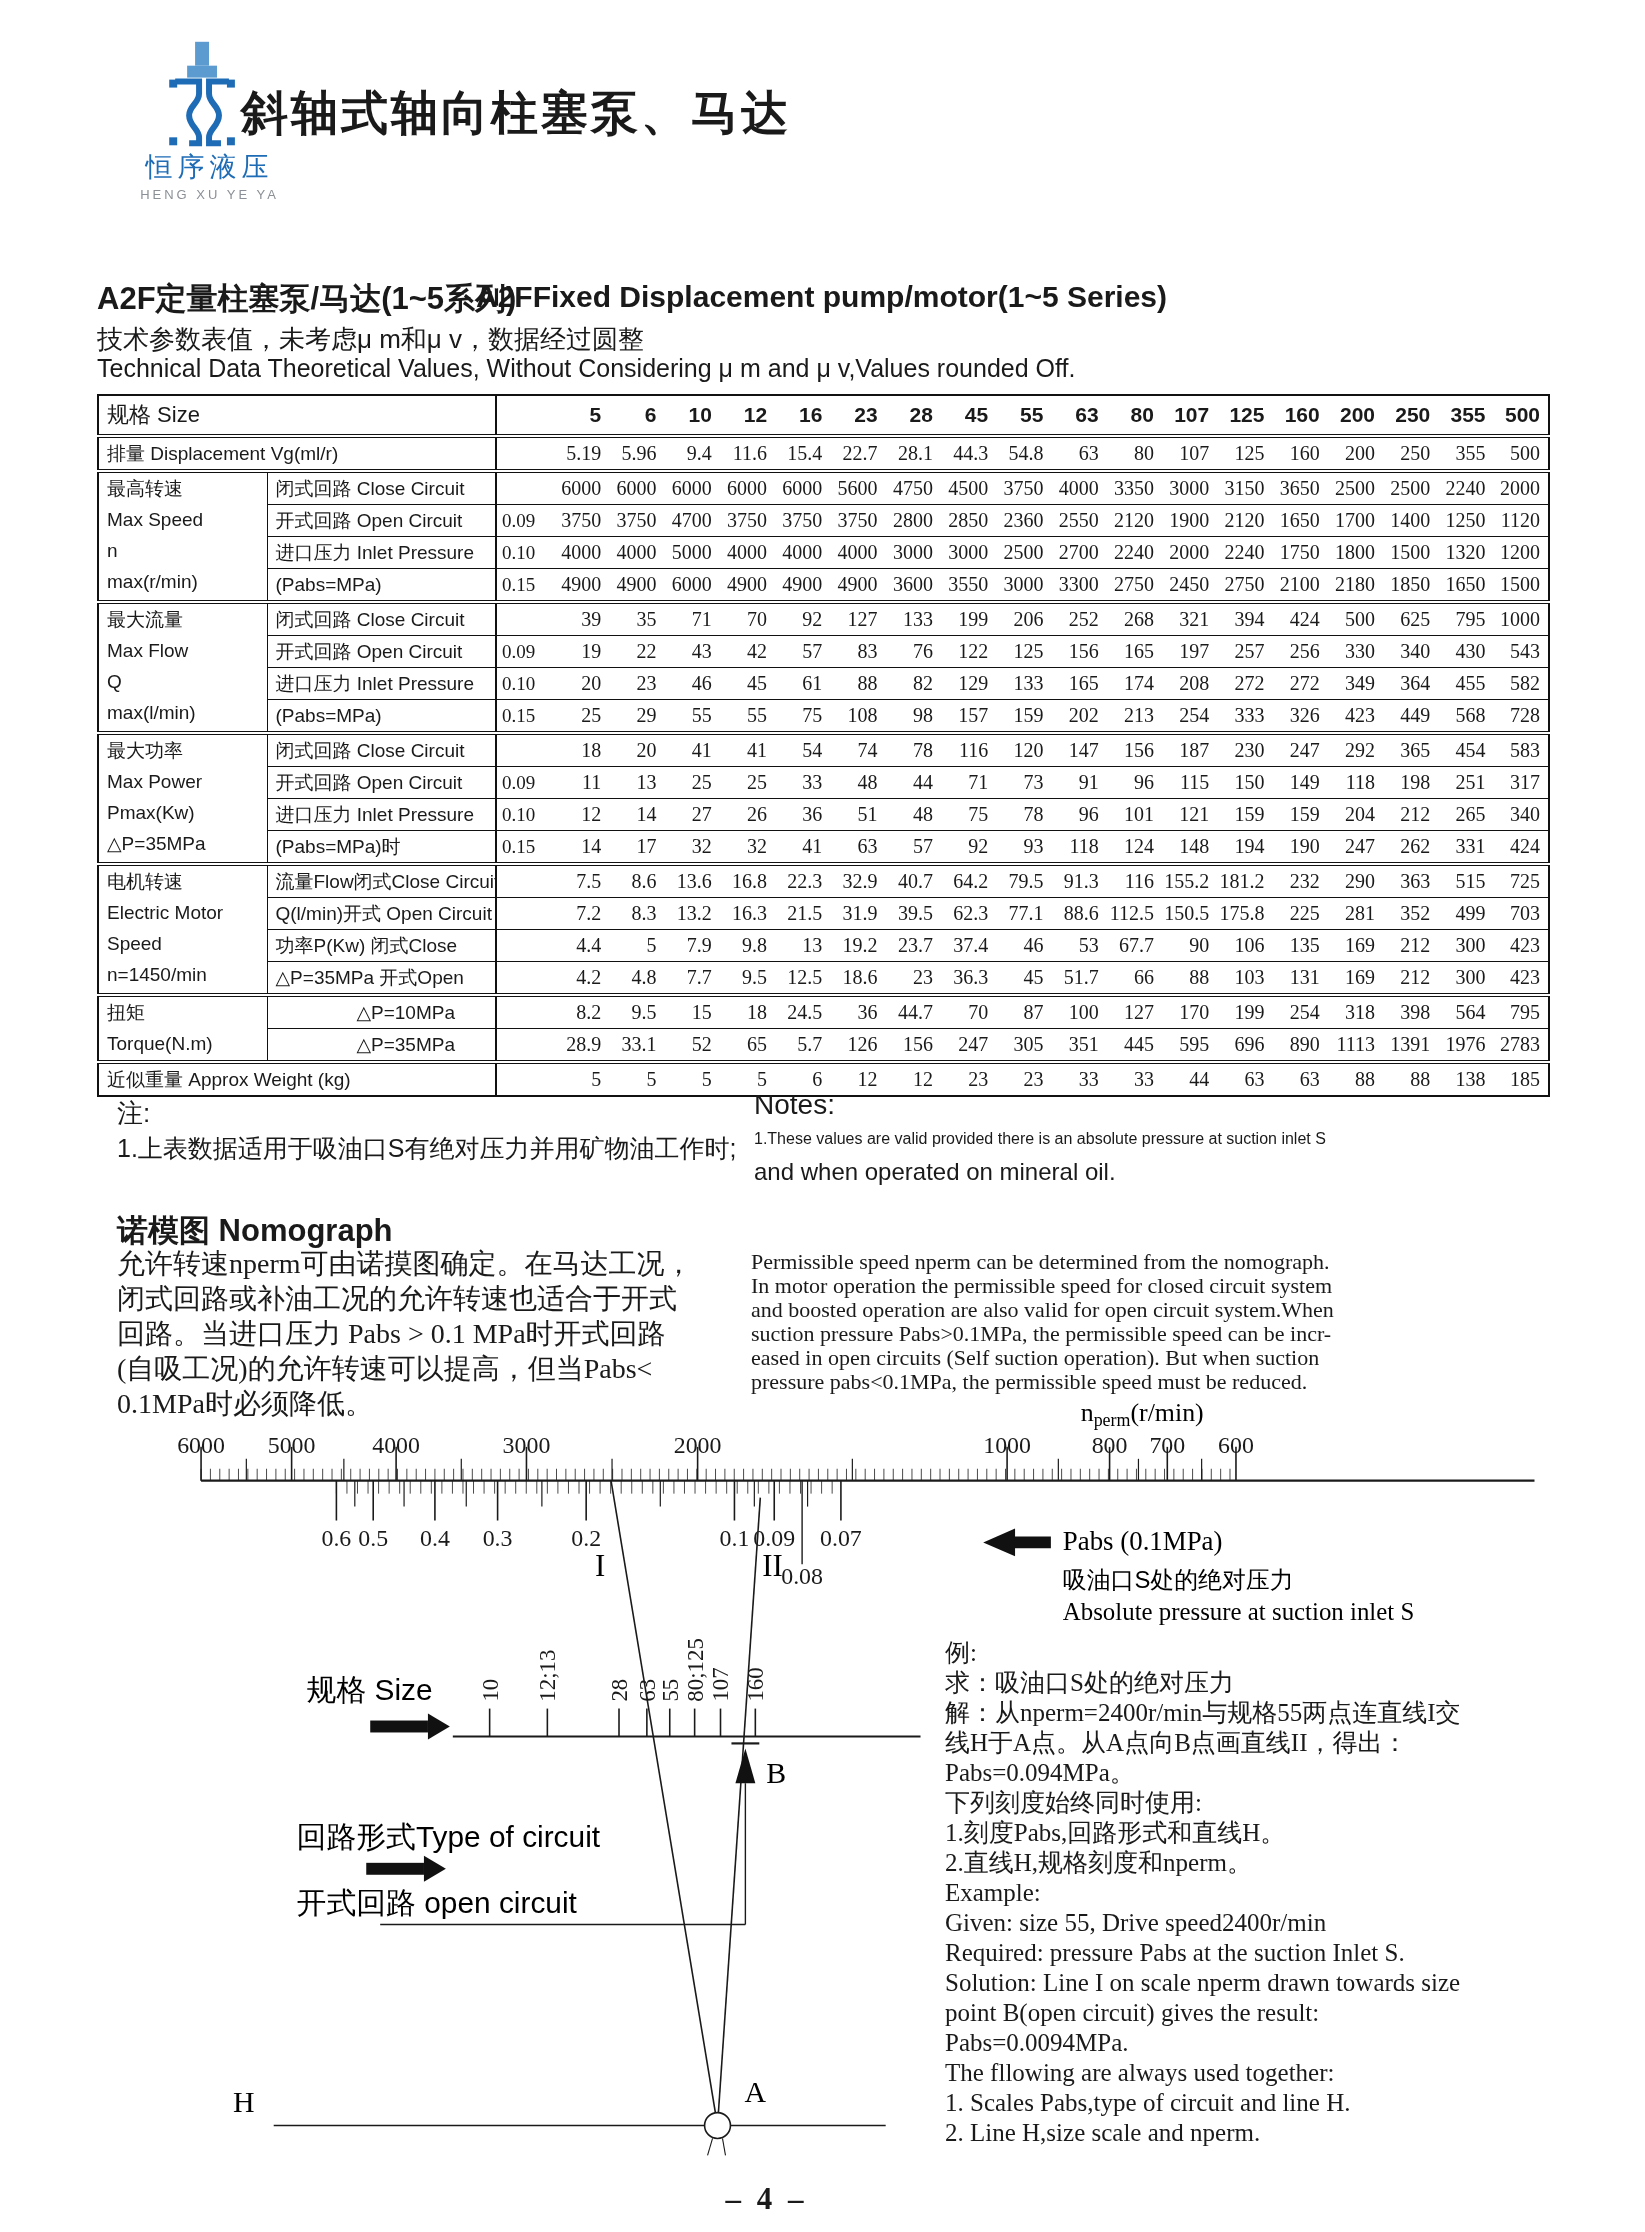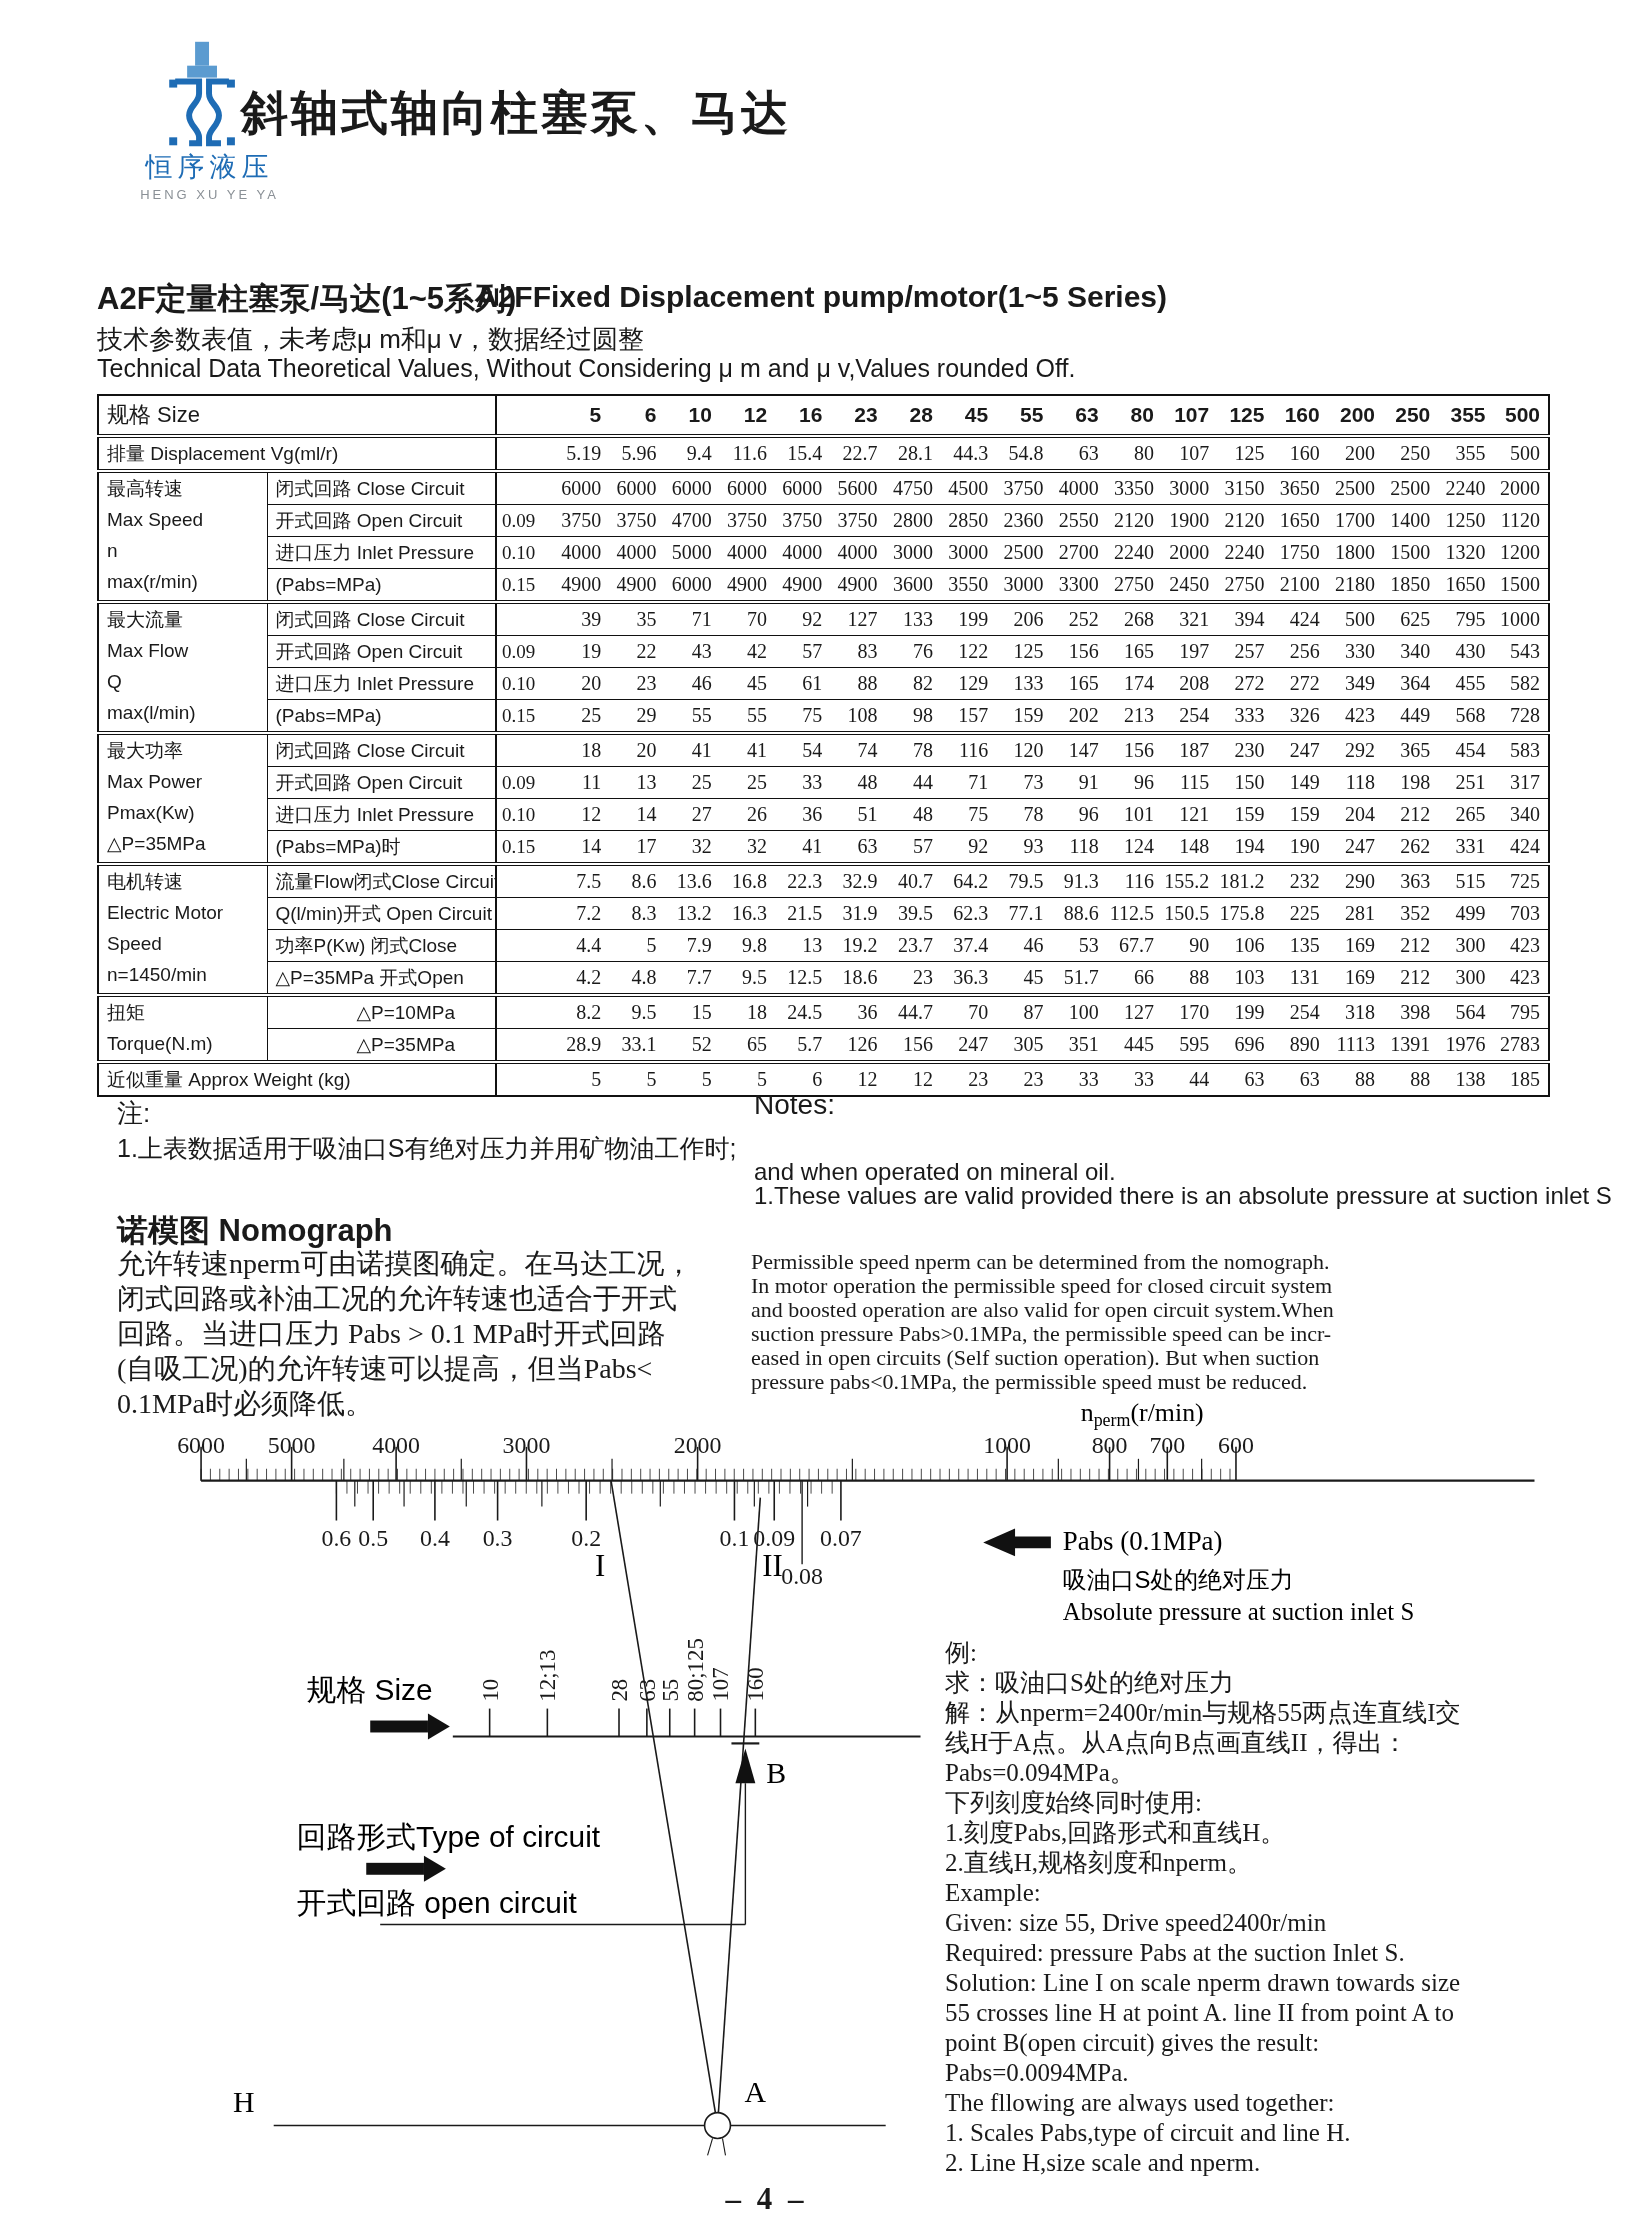--- a/index.html
+++ b/index.html
@@ -34,21 +34,21 @@
   .sub.l{text-align:left;}
   .sub.r2{text-align:right;padding-right:40px !important;}
   .pcol{font-family:"Liberation Serif",serif;font-size:19px;text-align:left;padding-left:5px !important;}
   .num{font-family:"Liberation Serif",serif;font-size:20px;text-align:right;padding-right:8px !important;}
   .size-hdr{font-family:"Liberation Sans",sans-serif;font-weight:bold;font-size:21px;}
 
   
   .note-cn-t{left:117px;top:1096px;font-size:26px;}
   .note-cn-1{left:117px;top:1132px;font-size:25px;}
   .note-en-t{left:754px;top:1089px;font-size:28px;}
-  .note-en-1{left:754px;top:1182px;font-size:24px;}
+  .note-en-1{left:754px;top:1130px;font-size:16px;}
   .note-en-2{left:754px;top:1158px;font-size:24px;}
 
   .nomo-h{left:117px;top:1210px;font-size:31px;font-weight:bold;}
   #para-cn{left:117px;top:1246px;font-family:"Liberation Serif",serif;font-size:28px;line-height:35px;}
   #para-en{left:751px;top:1250px;font-family:"Liberation Serif",serif;font-size:22px;line-height:24px;}
   #example-block{left:945px;top:1638px;font-family:"Liberation Serif",serif;font-size:25px;line-height:30px;}
   .page-num{left:687px;top:2181px;width:159px;text-align:center;font-family:"Liberation Serif",serif;
             font-size:31px;font-weight:bold;letter-spacing:4px;}
 </style>
 </head>
@@ -880,21 +880,20 @@
       <div>解：从nperm=2400r/min与规格55两点连直线I交</div>
       <div>线H于A点。从A点向B点画直线II，得出：</div>
       <div>Pabs=0.094MPa。</div>
       <div>下列刻度始终同时使用:</div>
       <div>1.刻度Pabs,回路形式和直线H。</div>
       <div>2.直线H,规格刻度和nperm。</div>
       <div>Example:</div>
       <div>Given: size 55, Drive speed2400r/min</div>
       <div>Required: pressure Pabs at the suction Inlet S.</div>
       <div>Solution: Line I on scale nperm drawn towards size</div>
-      <div>55 crosses line H at point A. line II from point A to</div>
       <div>point B(open circuit) gives the result:</div>
       <div>Pabs=0.0094MPa.</div>
       <div>The fllowing are always used together:</div>
       <div>1. Scales Pabs,type of circuit and line H.</div>
       <div>2. Line H,size scale and nperm.</div>
     </div>
 
   <div class="abs page-num">– 4 –</div>
 </div>
 

